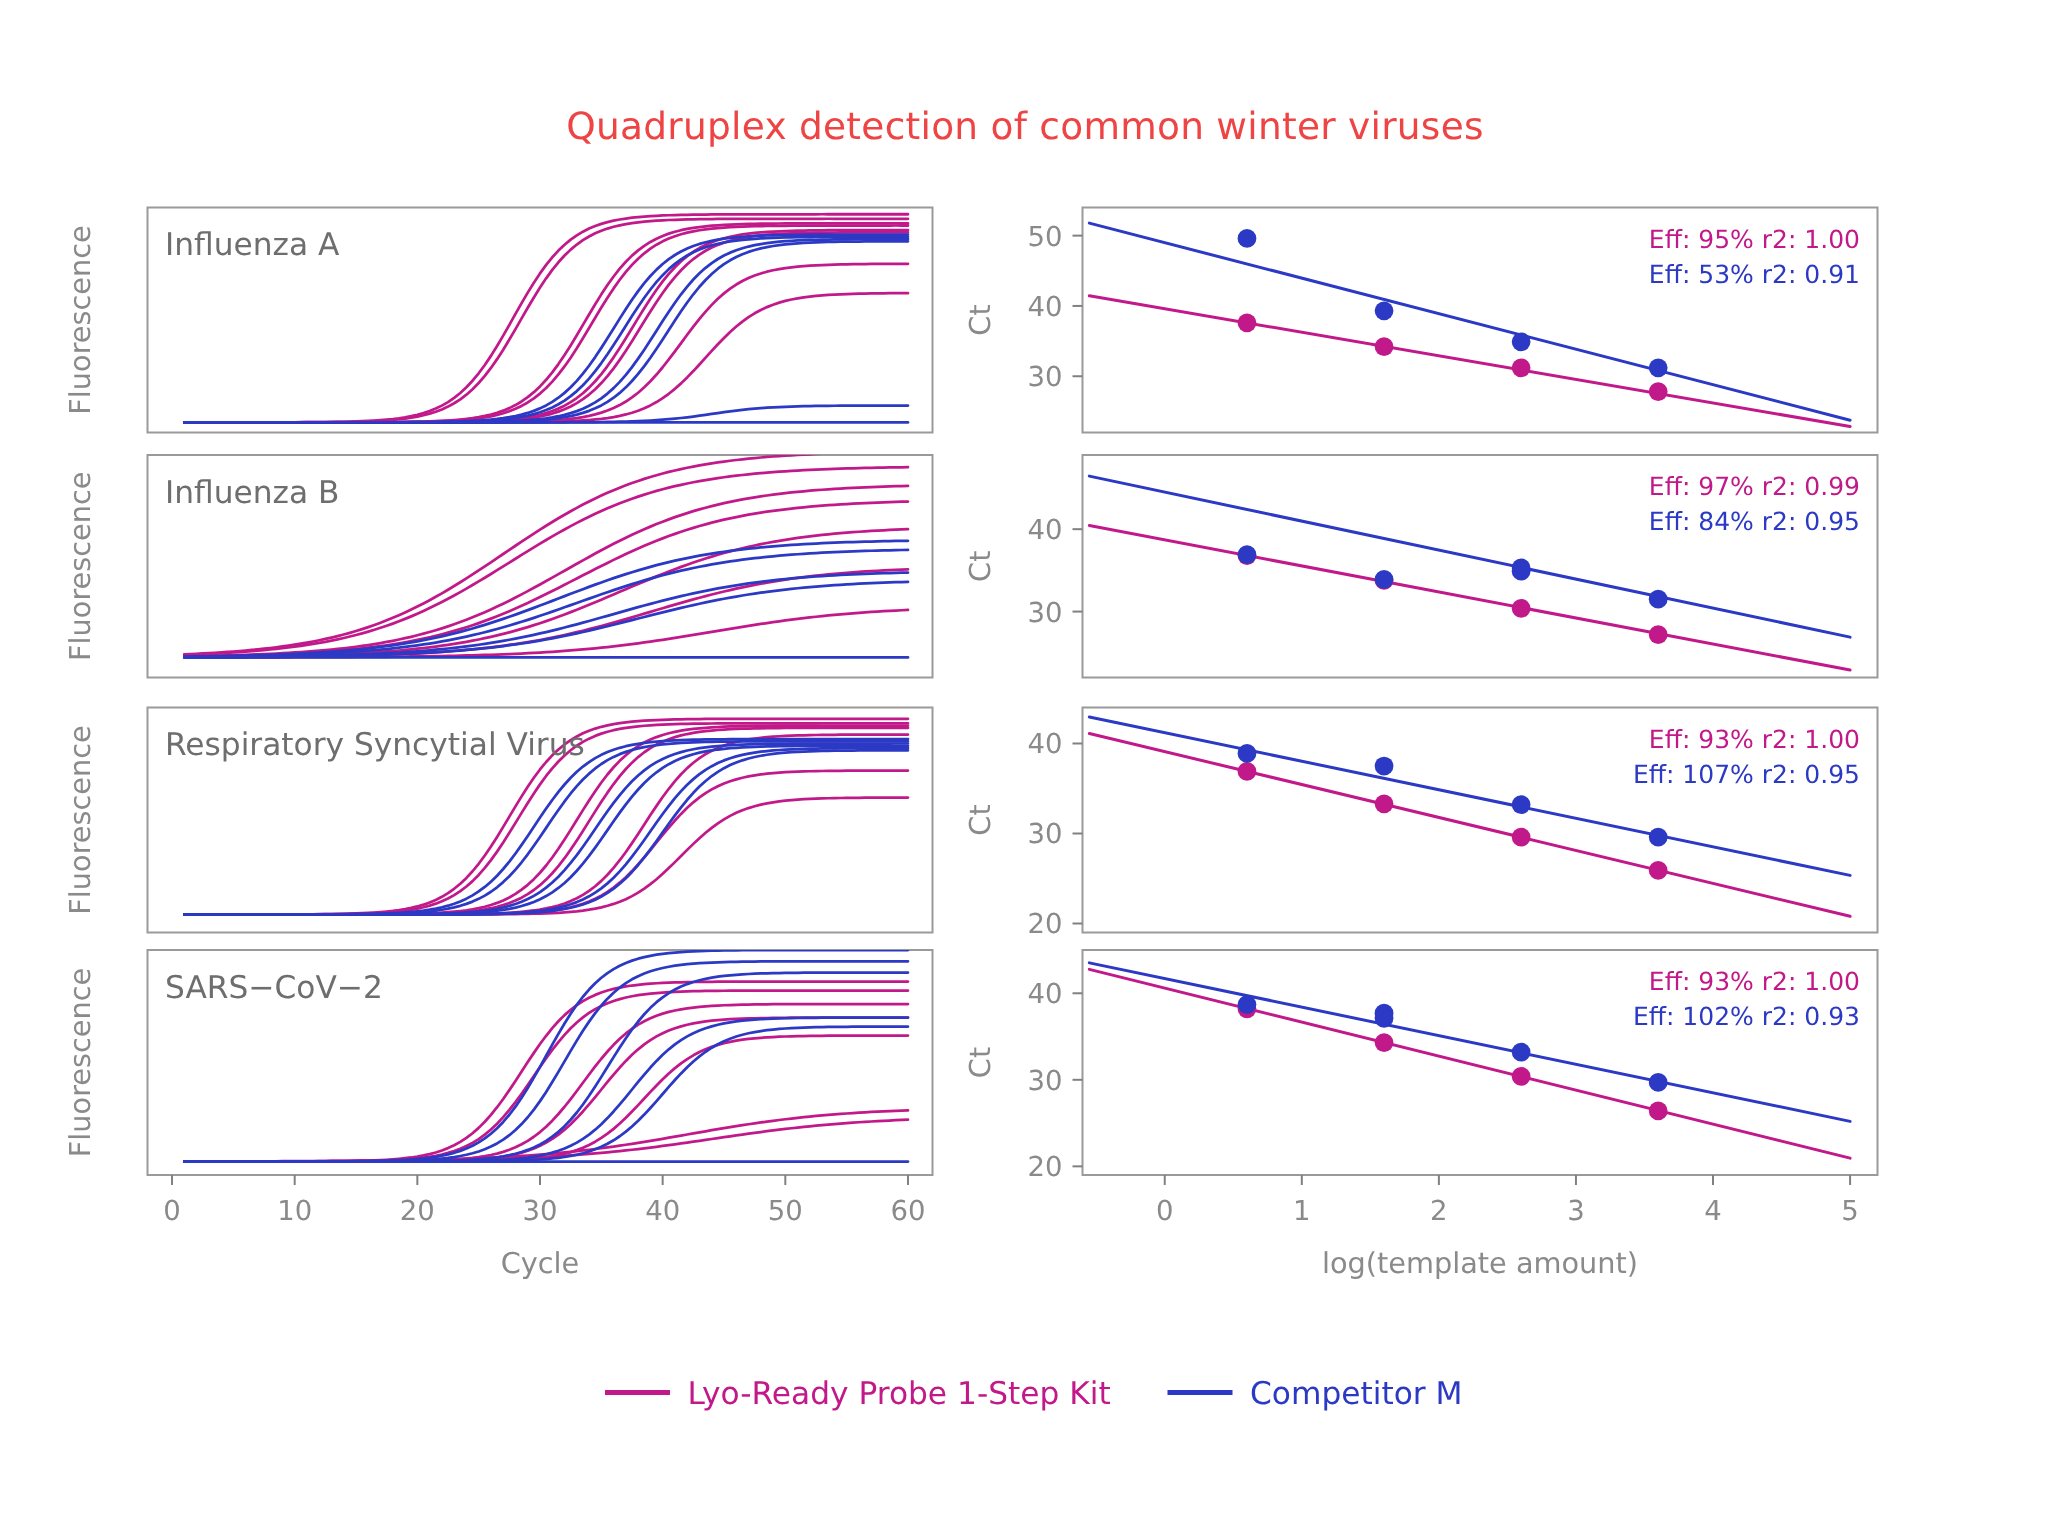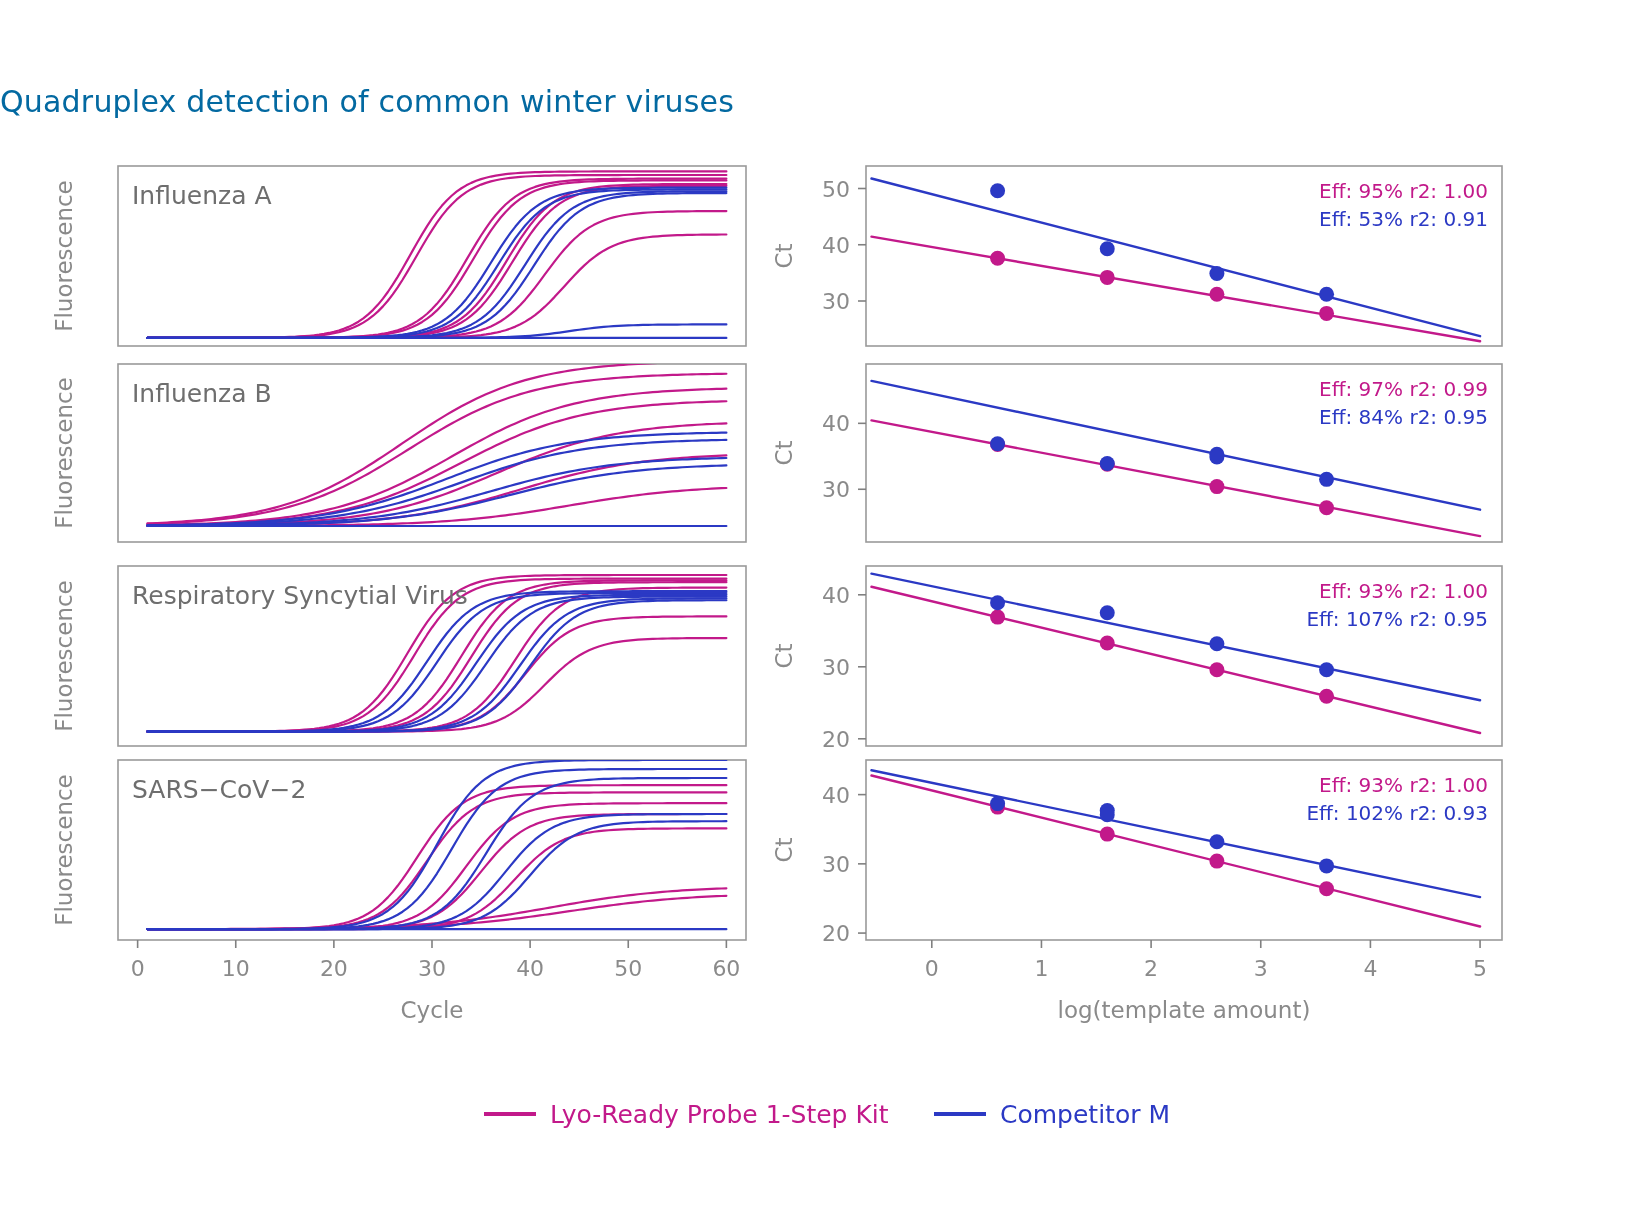--- a/index.html
+++ b/index.html
@@ -1,20 +1,20 @@
 <!DOCTYPE html>
 <html><head>
 <meta charset="utf-8">
 <style>
   html,body{margin:0;padding:0;background:#ffffff;}
   body{width:1640px;height:1231px;font-family:"DejaVu Sans",sans-serif;overflow:hidden;}
   #figure{position:relative;width:1640px;height:1231px;background:#fff;}
   .fig-title{
-    position:absolute;left:0;top:84px;width:1640px;
-    font-size:30px;color:#0369a1;font-family:"DejaVu Sans",sans-serif;font-weight:400;
+    position:absolute;left:0;top:84px;width:1640px;text-align:center;
+    font-size:30px;color:#ef4444;font-family:"DejaVu Sans",sans-serif;font-weight:400;
     letter-spacing:.2px;
   }
   .panel-label{
     font-size:25px;fill:#6e6e6e;font-family:"DejaVu Sans",sans-serif;
   }
   .tick-line{stroke:#808080;stroke-width:1.6;}
   .tick-text{font-size:22px;fill:#8a8a8a;font-family:"DejaVu Sans",sans-serif;}
   .axis-title{font-size:23px;fill:#8a8a8a;font-family:"DejaVu Sans",sans-serif;}
   .ann-text{font-size:20px;font-family:"DejaVu Sans",sans-serif;}
   .legend-text{font-size:25px;font-family:"DejaVu Sans",sans-serif;}

